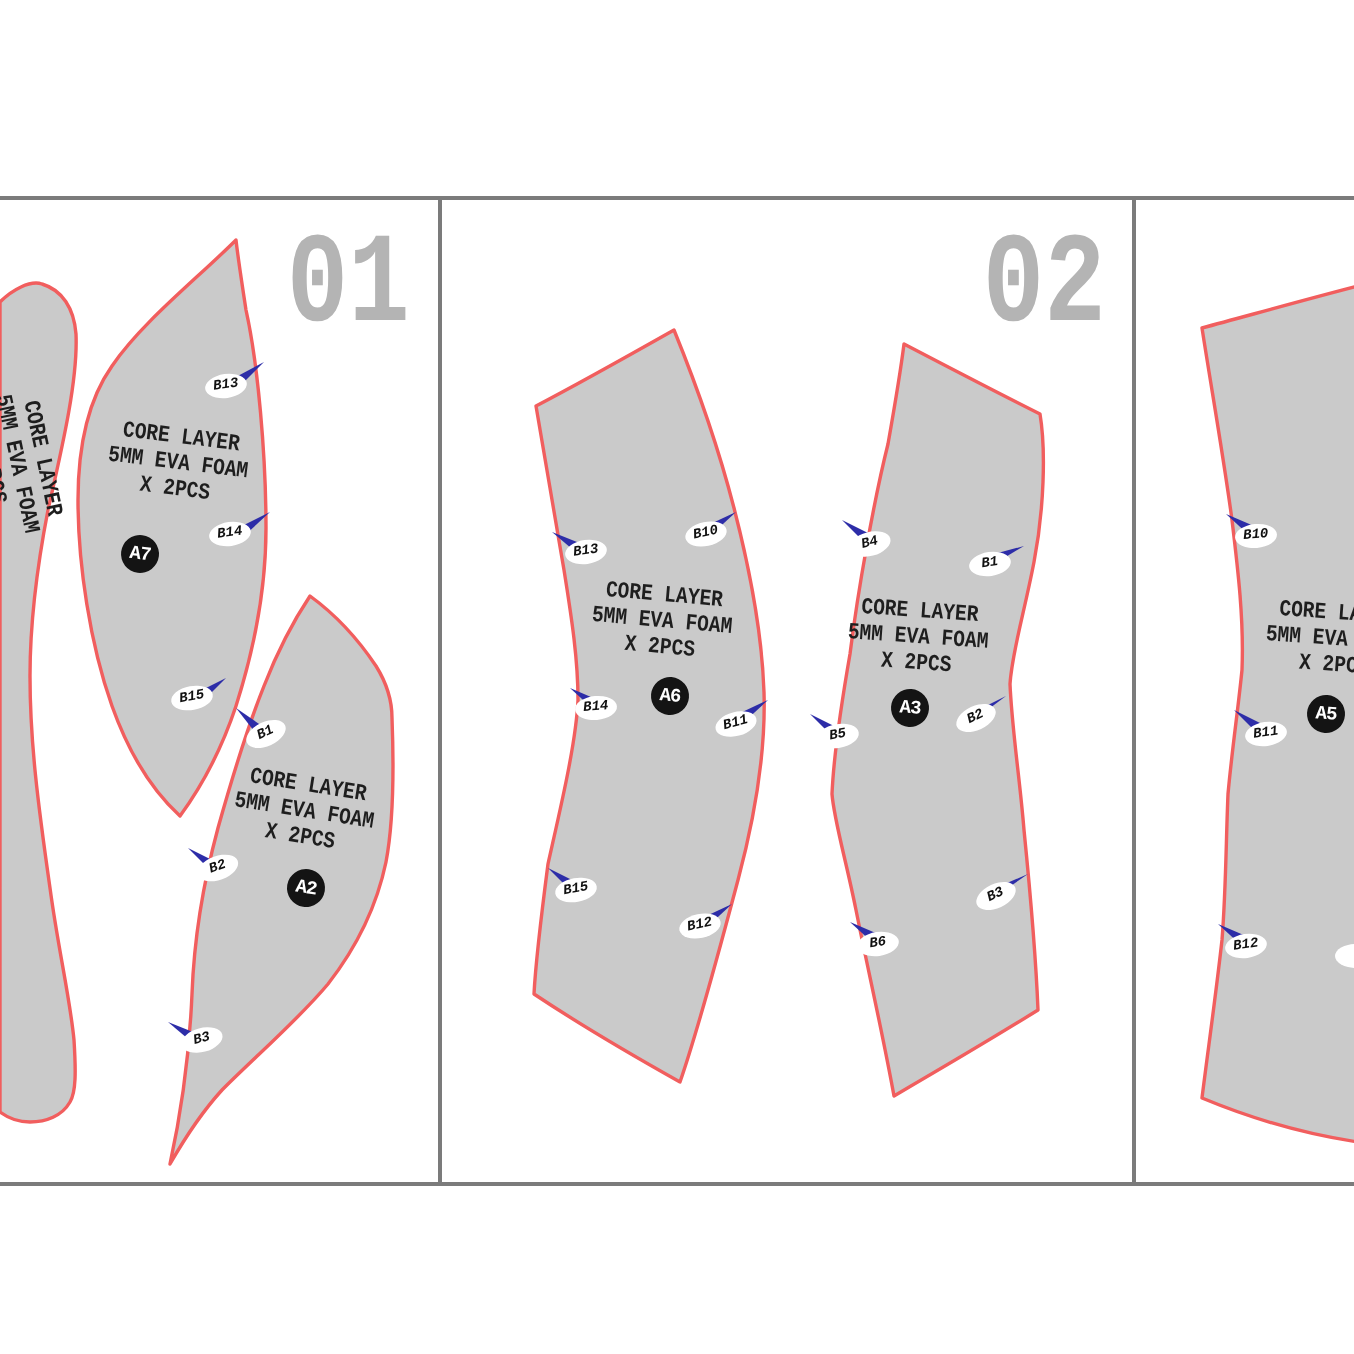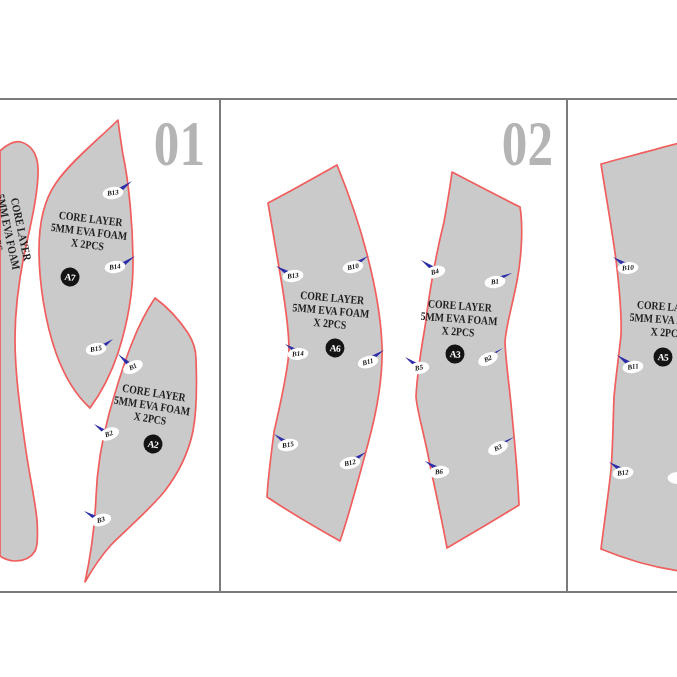--- a/index.html
+++ b/index.html
@@ -1,18 +1,18 @@
 <!DOCTYPE html>
 <html><head>
 <meta charset="utf-8">
 <style>
   html,body { margin:0; padding:0; background:#ffffff; }
   .sheet {
     position:relative; width:677px; height:677px; overflow:hidden;
-    background:#ffffff; font-family:Liberation Serif, serif;
+    background:#ffffff; font-family:Liberation Mono, monospace;
   }
   svg.pieces { position:absolute; left:0; top:0; }
   .piece-path { fill:#cacaca; stroke:#f15e5e; stroke-width:1.7; stroke-linejoin:round; }
   .dart { fill:#2d2da8; }
   .hline, .vline { position:absolute; background:#7b7b7b; }
   .hline { left:0; width:677px; height:2px; }
   .vline { width:2px; }
   .section-number {
     position:absolute; color:#b4b4b4; font-weight:bold; font-size:64px; line-height:1;
     transform:scaleX(0.8); transform-origin:100% 0; white-space:nowrap;

